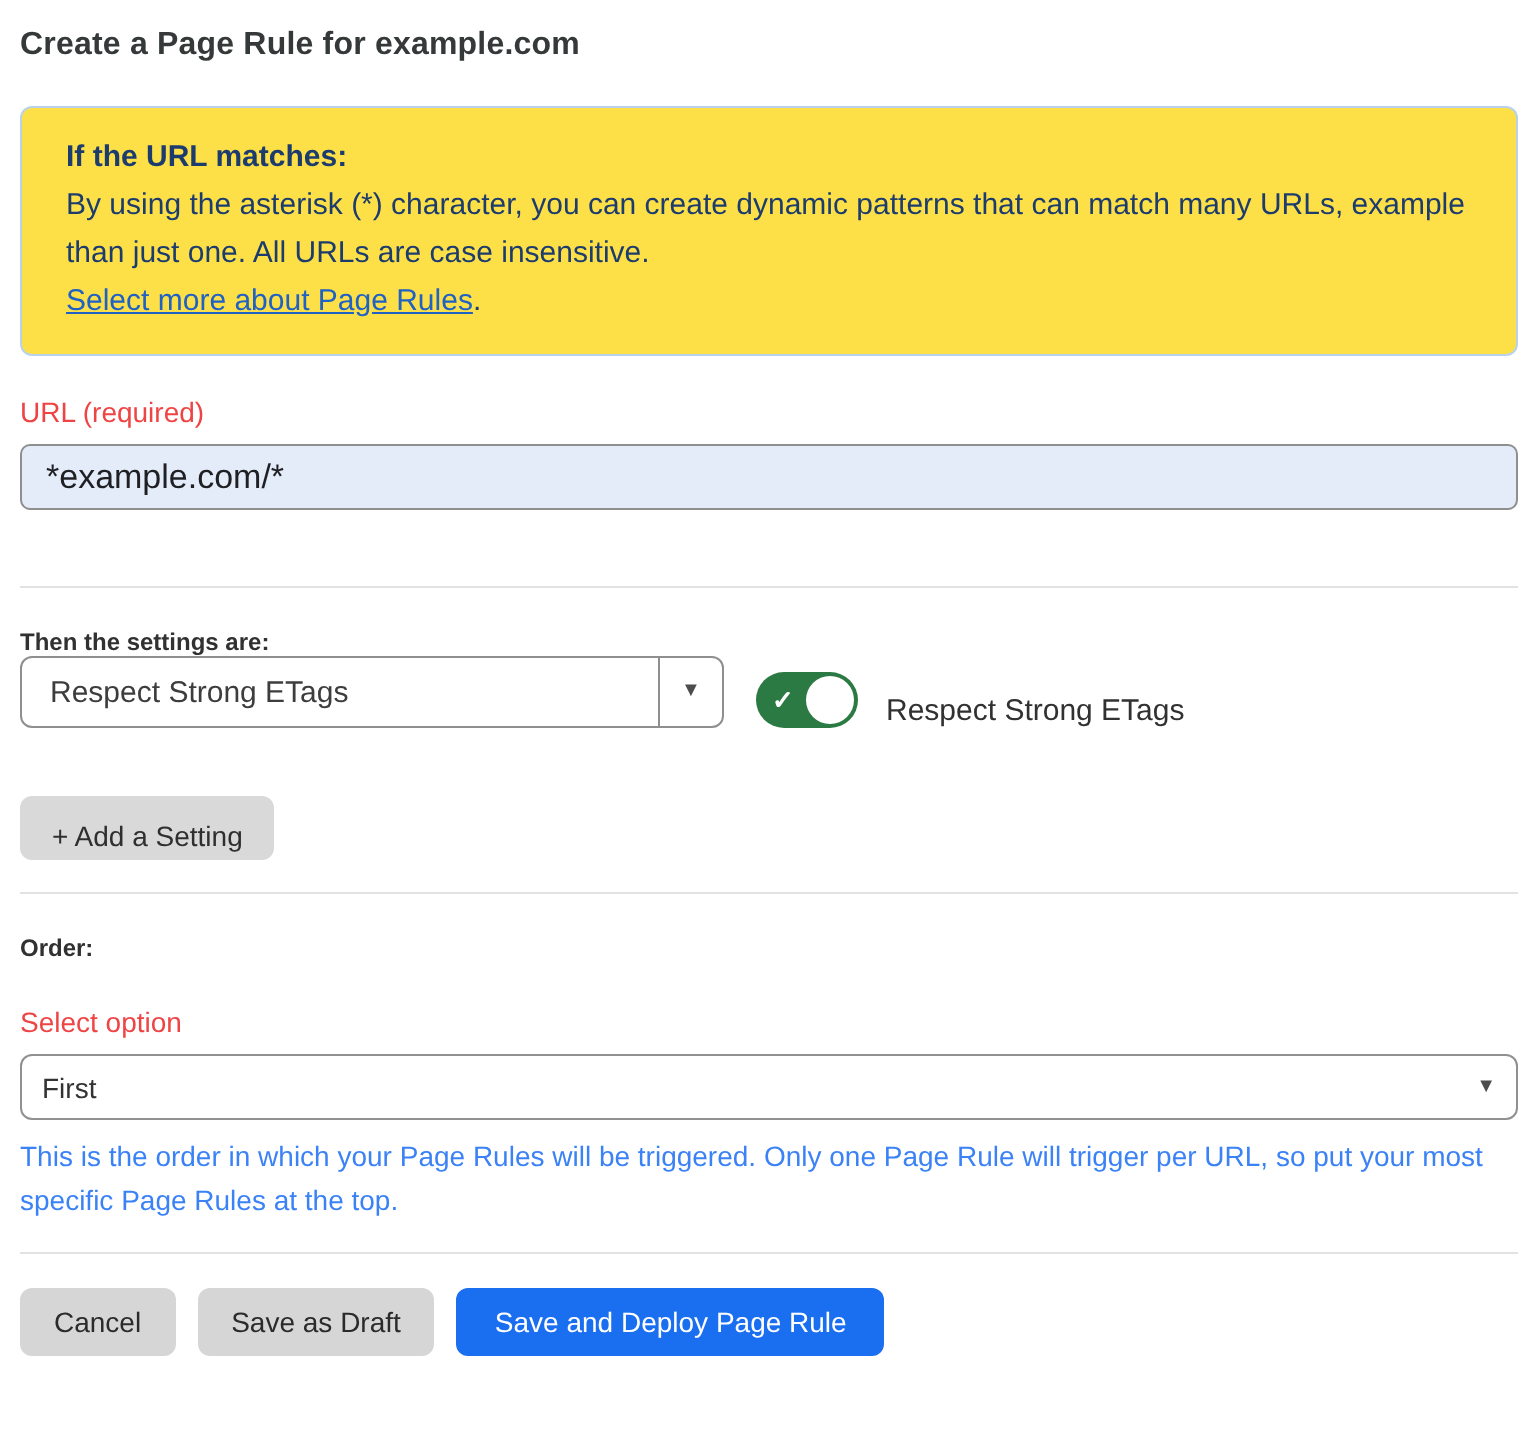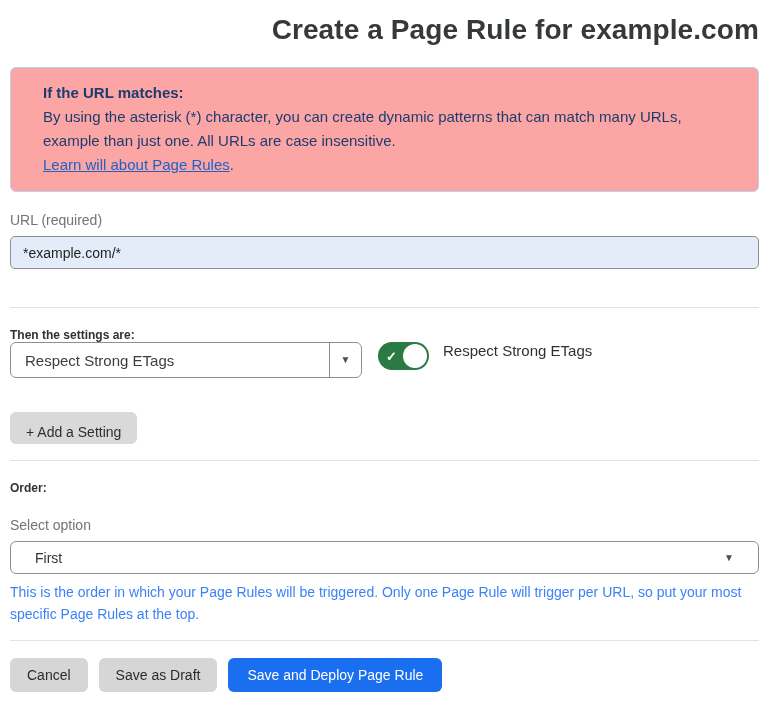--- a/index.html
+++ b/index.html
@@ -7,59 +7,58 @@
   body {
     width: 769px;
     min-height: 718px;
     background: #ffffff;
     font-family: "Liberation Sans", sans-serif;
     color: #313131;
   }
   .container { padding: 10px 10px 0 10px; }
 
   .page-title {
-    font-size: 28px;
+    font-size: 16px;
     font-weight: 700;
     color: #36393a;
     margin: 4px 0 21px 0;
     letter-spacing: 0.1px;
-    text-align: right;
   }
 
   .callout {
-    background: #fca5a5;
+    background: #fde047;
     border: 1px solid #b9d2ec;
     border-radius: 6px;
-    padding: 13px 18px 14px 32px;
+    padding: 13px 18px 14px 22px;
     color: #1d3c6e;
     font-size: 15px;
     line-height: 24px;
   }
   .callout-heading { font-weight: 700; }
   .callout a {
     color: #2062c4;
     text-decoration: underline;
     cursor: pointer;
   }
 
   .field-label {
     display: block;
     font-size: 14px;
-    color: #737373;
+    color: #ef4444;
     margin: 20px 0 8px 0;
   }
 
   .url-input {
     width: 100%;
     height: 33px;
     background: #e4ebf9;
     border: 1px solid #8f8f8f;
     border-radius: 5px;
     padding: 0 12px;
-    font-size: 14px;
+    font-size: 17px;
     color: #1f2023;
     font-family: inherit;
     outline: none;
   }
 
   .divider {
     border: none;
     border-top: 1px solid #e2e2e2;
     margin: 0;
   }
@@ -68,21 +67,21 @@
   .divider-3 { margin-top: 15px; }
 
   .section-heading {
     font-size: 12px;
     font-weight: 700;
     color: #313131;
     margin: 20px 0 0 0;
   }
   .picker-label { margin-top: 25px; }
 
-  .setting-row { display: flex; align-items: flex-start; }
+  .setting-row { display: flex; align-items: flex-end; }
 
   .select-box {
     width: 352px;
     height: 36px;
     background: #ffffff;
     border: 1px solid #8f8f8f;
     border-radius: 6px;
     display: flex;
     align-items: center;
     cursor: pointer;
@@ -162,21 +161,21 @@
 
   .order-select {
     width: 100%;
     height: 33px;
     background: #ffffff;
     border: 1px solid #909090;
     border-radius: 6px;
     display: flex;
     align-items: center;
     justify-content: space-between;
-    padding: 0 24px;
+    padding: 0 10px;
     font-size: 14px;
     color: #333333;
     cursor: pointer;
   }
 
   .help-text {
     font-size: 14px;
     line-height: 22px;
     color: #3b82f6;
     margin: 7px 0 0 0;
@@ -204,21 +203,21 @@
 </head>
 <body>
 
 <div class="container">
 
   <h1 class="page-title">Create a Page Rule for example.com</h1>
 
   <div class="callout">
     <div class="callout-heading">If the URL matches:</div>
     <div>By using the asterisk (*) character, you can create dynamic patterns that can match many URLs, example than just one. All URLs are case insensitive.</div>
-    <div><a href="#">Learn will about Page Rules</a><span>.</span></div>
+    <div><a href="#">Select more about Page Rules</a><span>.</span></div>
   </div>
 
   <label class="field-label">URL (required)</label>
   <input class="url-input" type="text" value="*example.com/*" style="">
 
   <hr class="divider divider-1">
 
   <h2 class="section-heading">Then the settings are:</h2>
 
 

